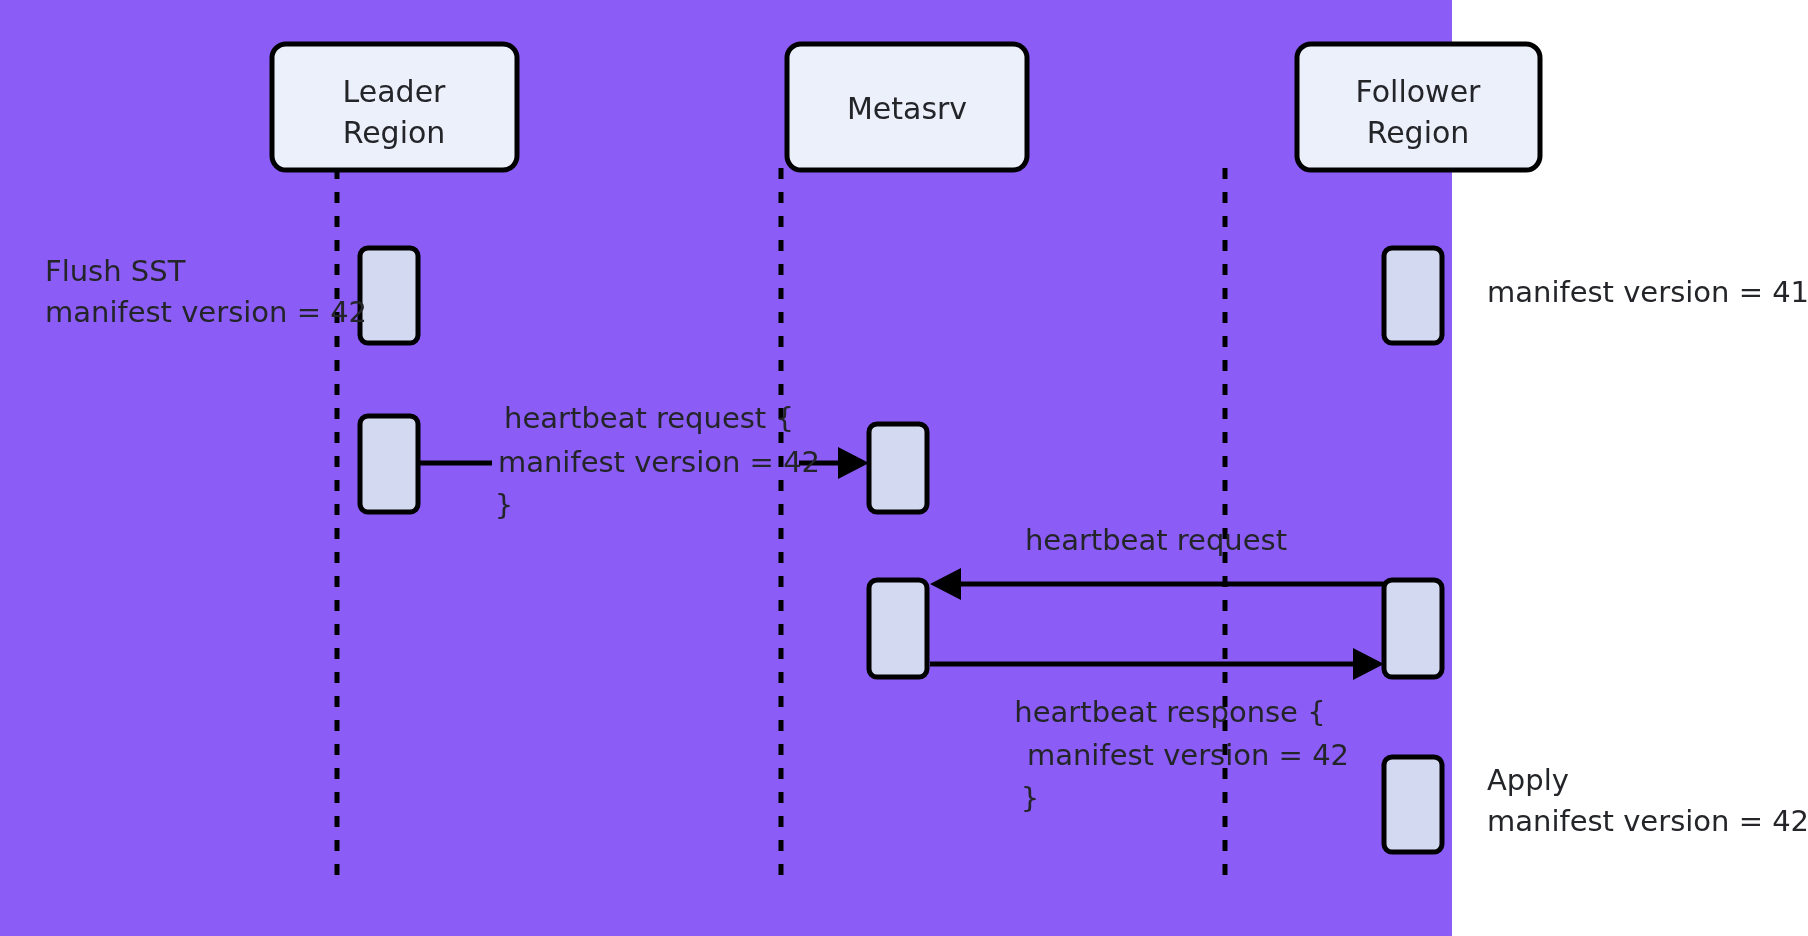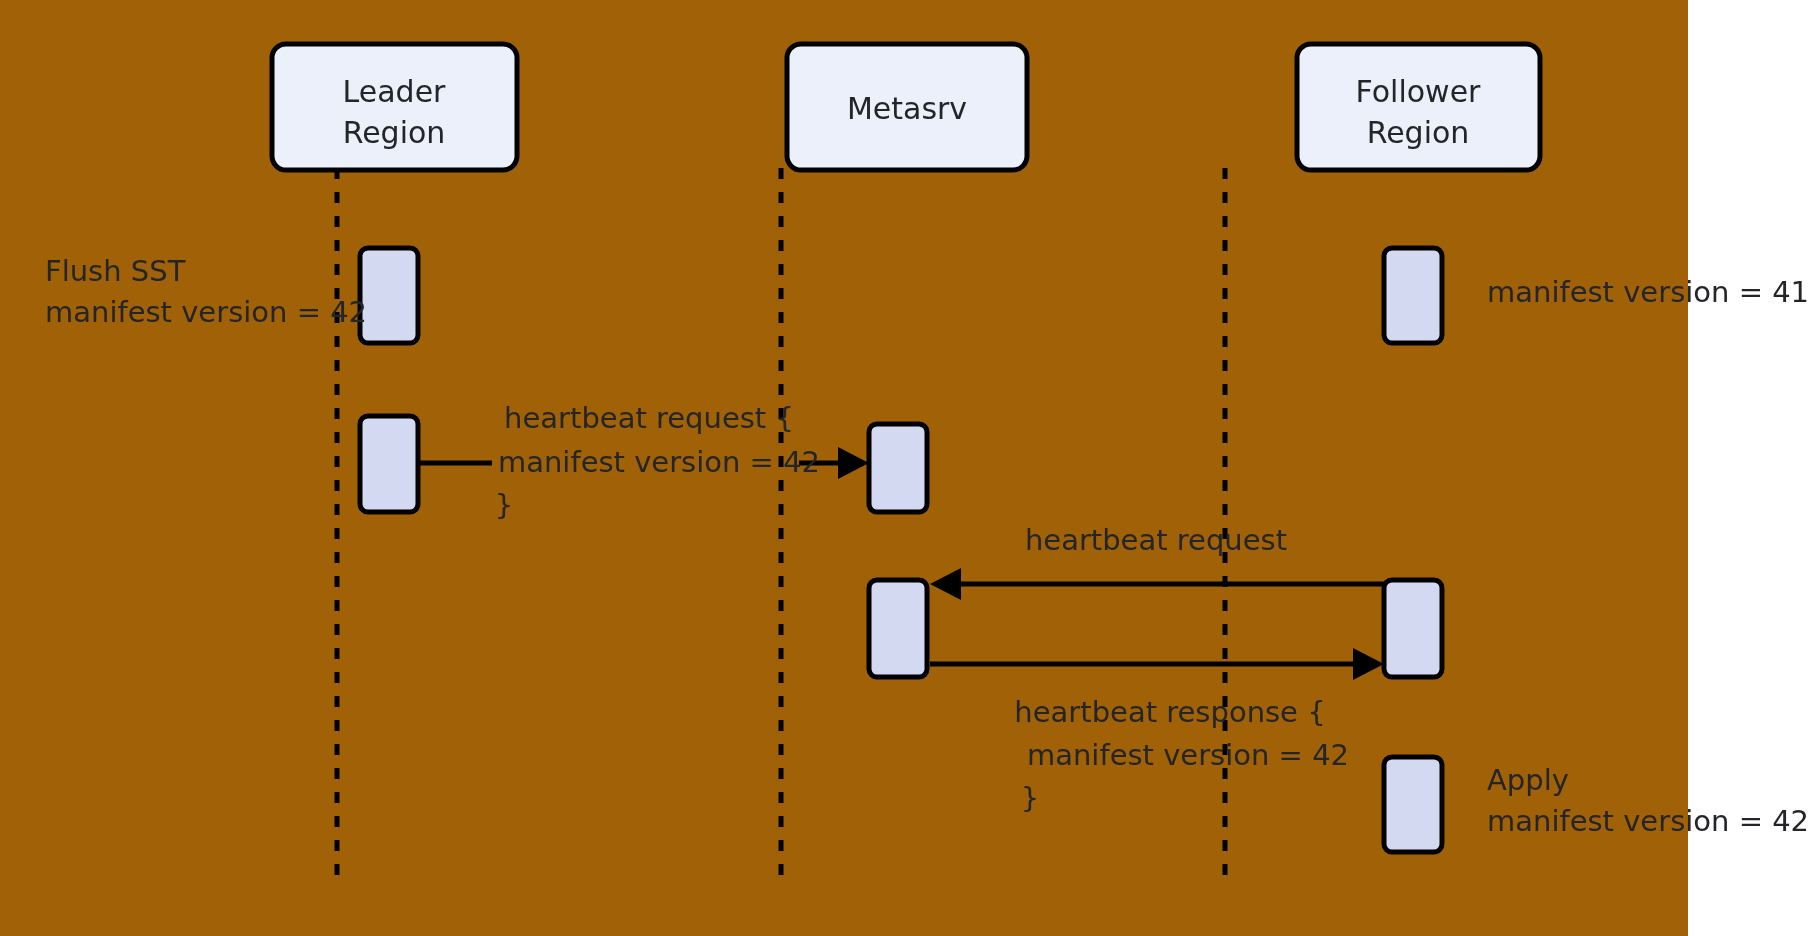--- a/index.html
+++ b/index.html
@@ -8,23 +8,23 @@
     background: #ffffff;
   }
   body {
     width: 1808px;
     height: 936px;
     overflow: hidden;
     font-family: "DejaVu Sans", "Liberation Sans", sans-serif;
   }
   #diagram-root {
     position: relative;
-    width: 1688px;
+    width: 1452px;
     height: 936px;
-    background: #a16207;
+    background: #8b5cf6;
   }
   svg.sd-canvas {
     display: block;
     width: 1808px;
     height: 936px;
   }
   .participant-box {
     fill: #ECF0FB;
     stroke: #000000;
     stroke-width: 5;

